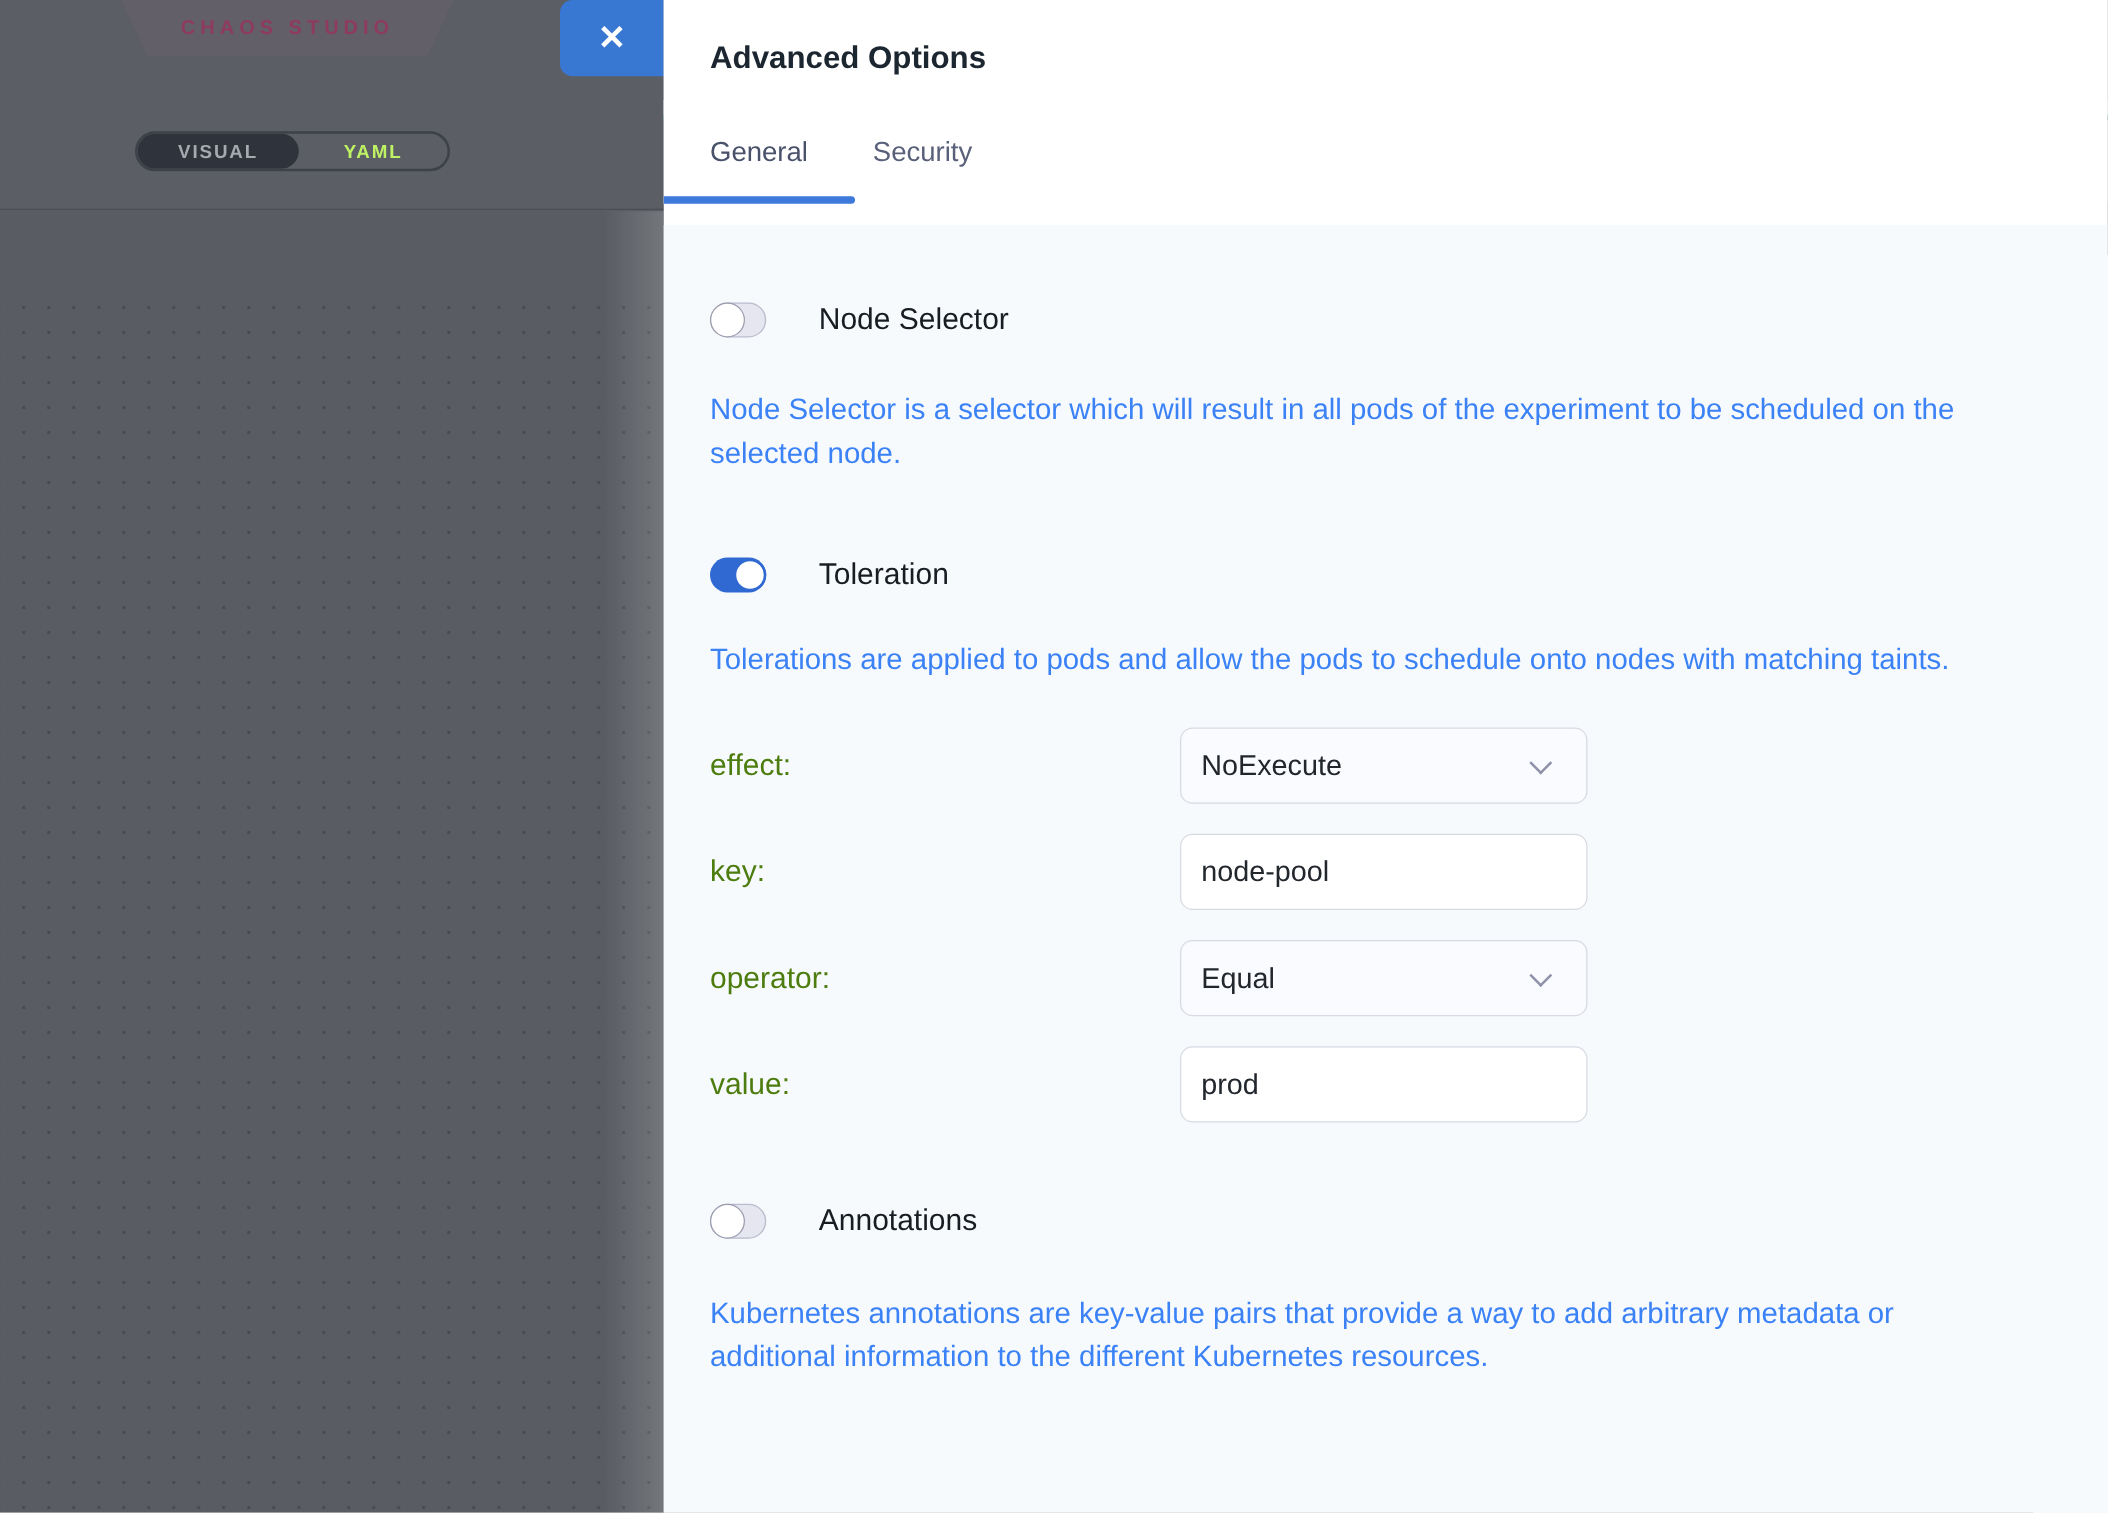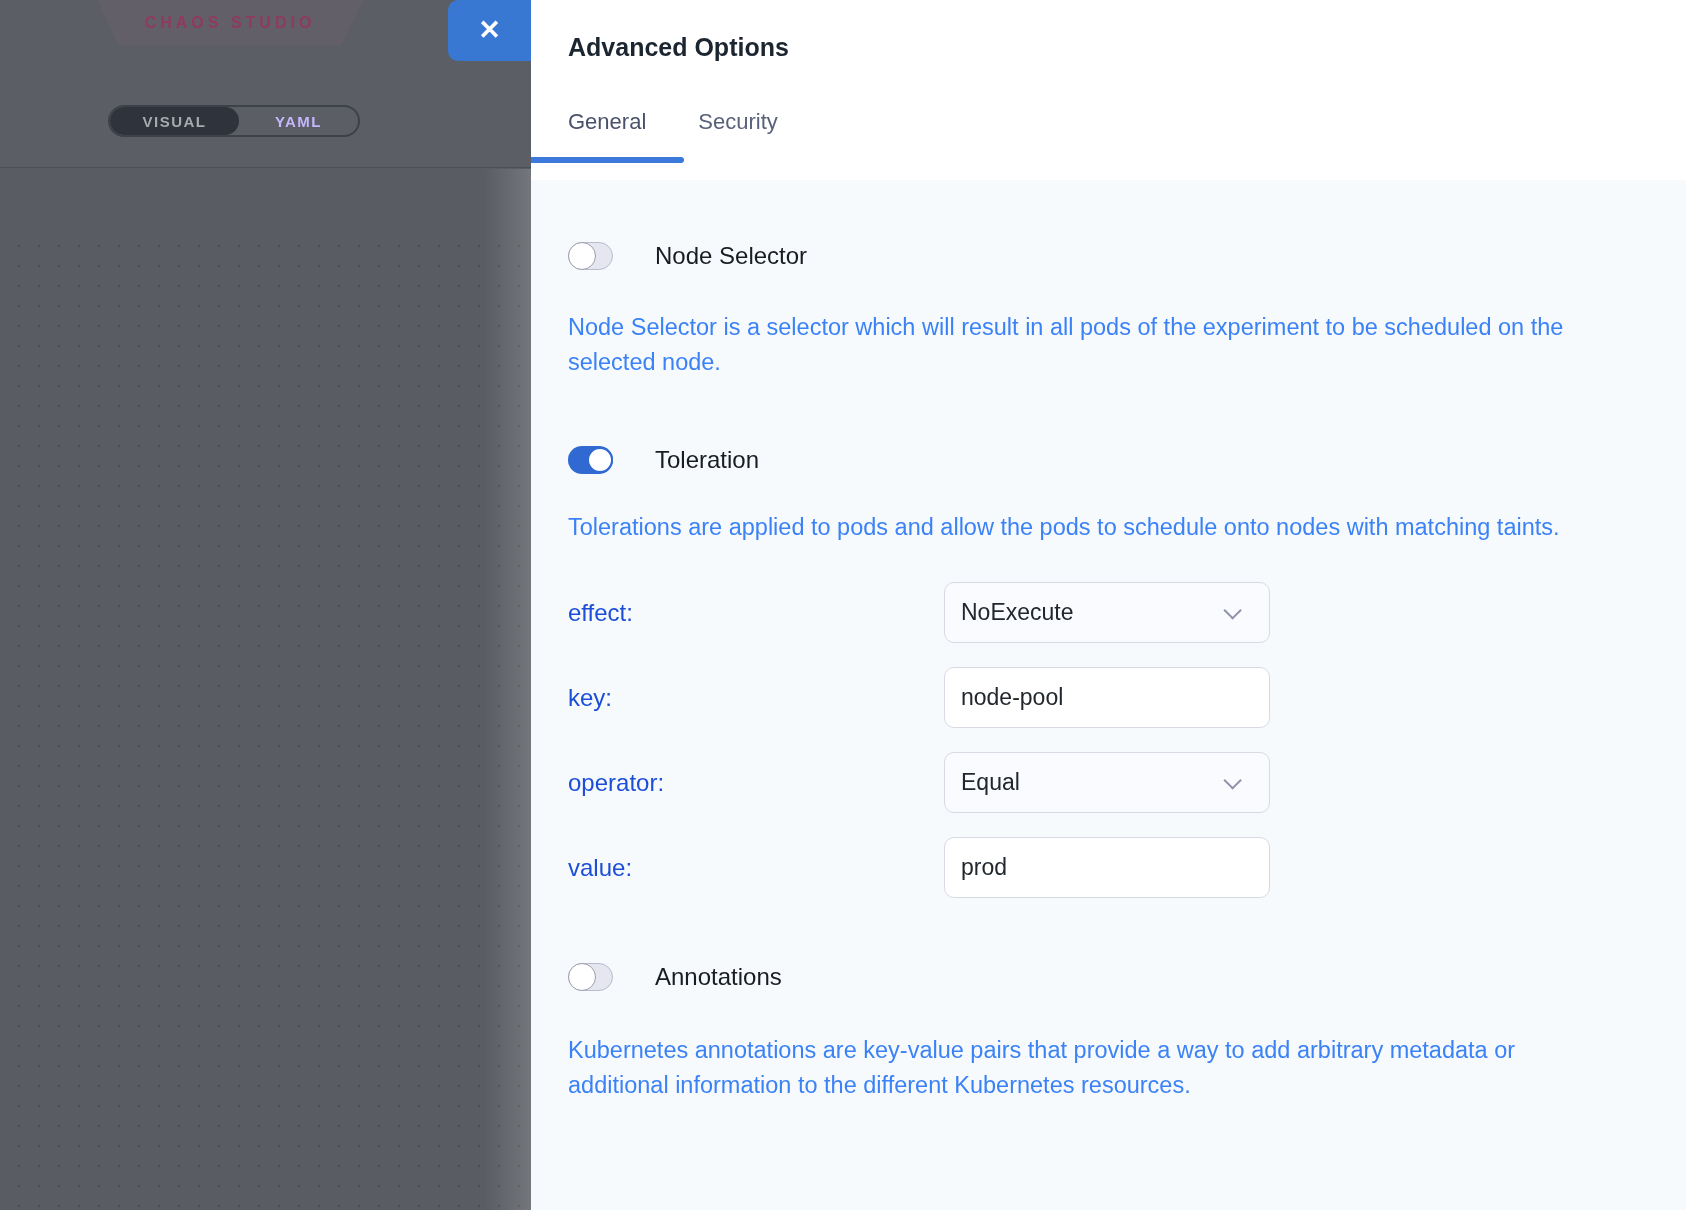--- a/index.html
+++ b/index.html
@@ -15,39 +15,39 @@
                background:#635f68; clip-path:polygon(0 0,100% 0,92% 100%,8% 100%);
                display:flex; align-items:center; justify-content:center; }
   .logo-text { font-size:16px; font-weight:700; letter-spacing:4px; color:#8e3a61; }
   .seg-control { position:absolute; left:108px; top:105px; width:252px; height:32px;
                border:2px solid #3d414a; border-radius:17px; display:flex; overflow:hidden;
                background:transparent; }
   .seg-visual { width:52%; height:100%; background:#2f333b; border-radius:15px;
                display:flex; align-items:center; justify-content:center;
                color:#a6aab0; font-size:15px; font-weight:700; letter-spacing:1.5px; }
   .seg-yaml { flex:1; display:flex; align-items:center; justify-content:center;
-               color:#c4b5fd; font-size:15px; font-weight:700; letter-spacing:1.5px; }
+               color:#bef264; font-size:15px; font-weight:700; letter-spacing:1.5px; }
   .bg-canvas { position:absolute; left:0; top:169px; width:531px; height:1041px; background:#595c62; }
   .bg-dots { position:absolute; left:0; top:61px; width:100%; height:980px;
                background-image:radial-gradient(circle, rgba(0,0,0,0.18) 1.4px, transparent 1.5px);
                background-size:20px 20px; background-position:9px 6px; }
   .edge-glow { position:absolute; right:0; top:0; width:48px; height:100%;
                background:linear-gradient(to right, rgba(255,255,255,0), rgba(255,255,255,0.16)); }
 
   
   #close-btn { position:absolute; left:448px; top:0; width:83px; height:61px;
                background:#3878d3; border-radius:10px 0 0 10px; display:flex;
                align-items:center; justify-content:center; cursor:pointer; }
   #close-btn span { color:#ffffff; font-size:27px; font-weight:700; line-height:1; }
 
   
   #panel { position:absolute; left:531px; top:0; width:1155px; height:1210px; background:#ffffff; }
   .panel-header { position:absolute; left:0; top:0; width:100%; height:96px;
                display:flex; align-items:center; padding-left:37px;
-               border-bottom:2px solid #0f766e; background:#fff; }
+               border-bottom:4px solid #0f766e; background:#fff; }
   .panel-title { font-size:25px; font-weight:700; color:#1c2630; }
 
   .tabbar { position:absolute; left:0; top:80px; width:100%; height:83px; background:#fff;
                display:flex; align-items:center; gap:52px; padding-left:37px; }
   .tab { font-size:22px; color:#59617a; cursor:pointer; }
   .tab.active { color:#49526a; }
   .tab-underline { position:absolute; left:0; bottom:0; width:153px; height:6px;
                background:#3d79da; border-radius:0 4px 4px 0; }
 
   .panel-content { position:absolute; left:0; top:180px; width:100%; height:1030px;
@@ -69,21 +69,21 @@
 
   .desc { color:#3b82f6; font-size:23.5px; line-height:35px; max-width:1000px; }
   .desc-node { margin-top:40px; }
   .desc-toleration { margin-top:36px; }
   .desc-annotations { margin-top:42px; }
 
   
   .form-block { margin-top:37px; }
   .form-row { display:flex; align-items:center; height:61px; margin-bottom:24px; }
   .form-row:last-child { margin-bottom:0; }
-  .form-label { width:376px; font-size:24px; color:#1d4ed8; }
+  .form-label { width:376px; font-size:24px; color:#4d7c0f; }
   .field { position:relative; width:326px; height:61px; border:1.5px solid #d8dae3;
                border-radius:10px; display:flex; align-items:center; padding-left:16px;
                font-size:23px; color:#22272d; }
   .field.select { background:#f9fbfe; cursor:pointer; }
   .field.input  { background:#ffffff; }
   .field input { border:none; outline:none; background:transparent; font-size:23px;
                color:#22272d; width:240px; font-family:"Liberation Sans", sans-serif; }
   .chevron { position:absolute; right:32px; top:23px; width:13px; height:13px;
                border-right:2.5px solid #8f92a8; border-bottom:2.5px solid #8f92a8;
                transform:rotate(45deg) translateY(-3px); }

